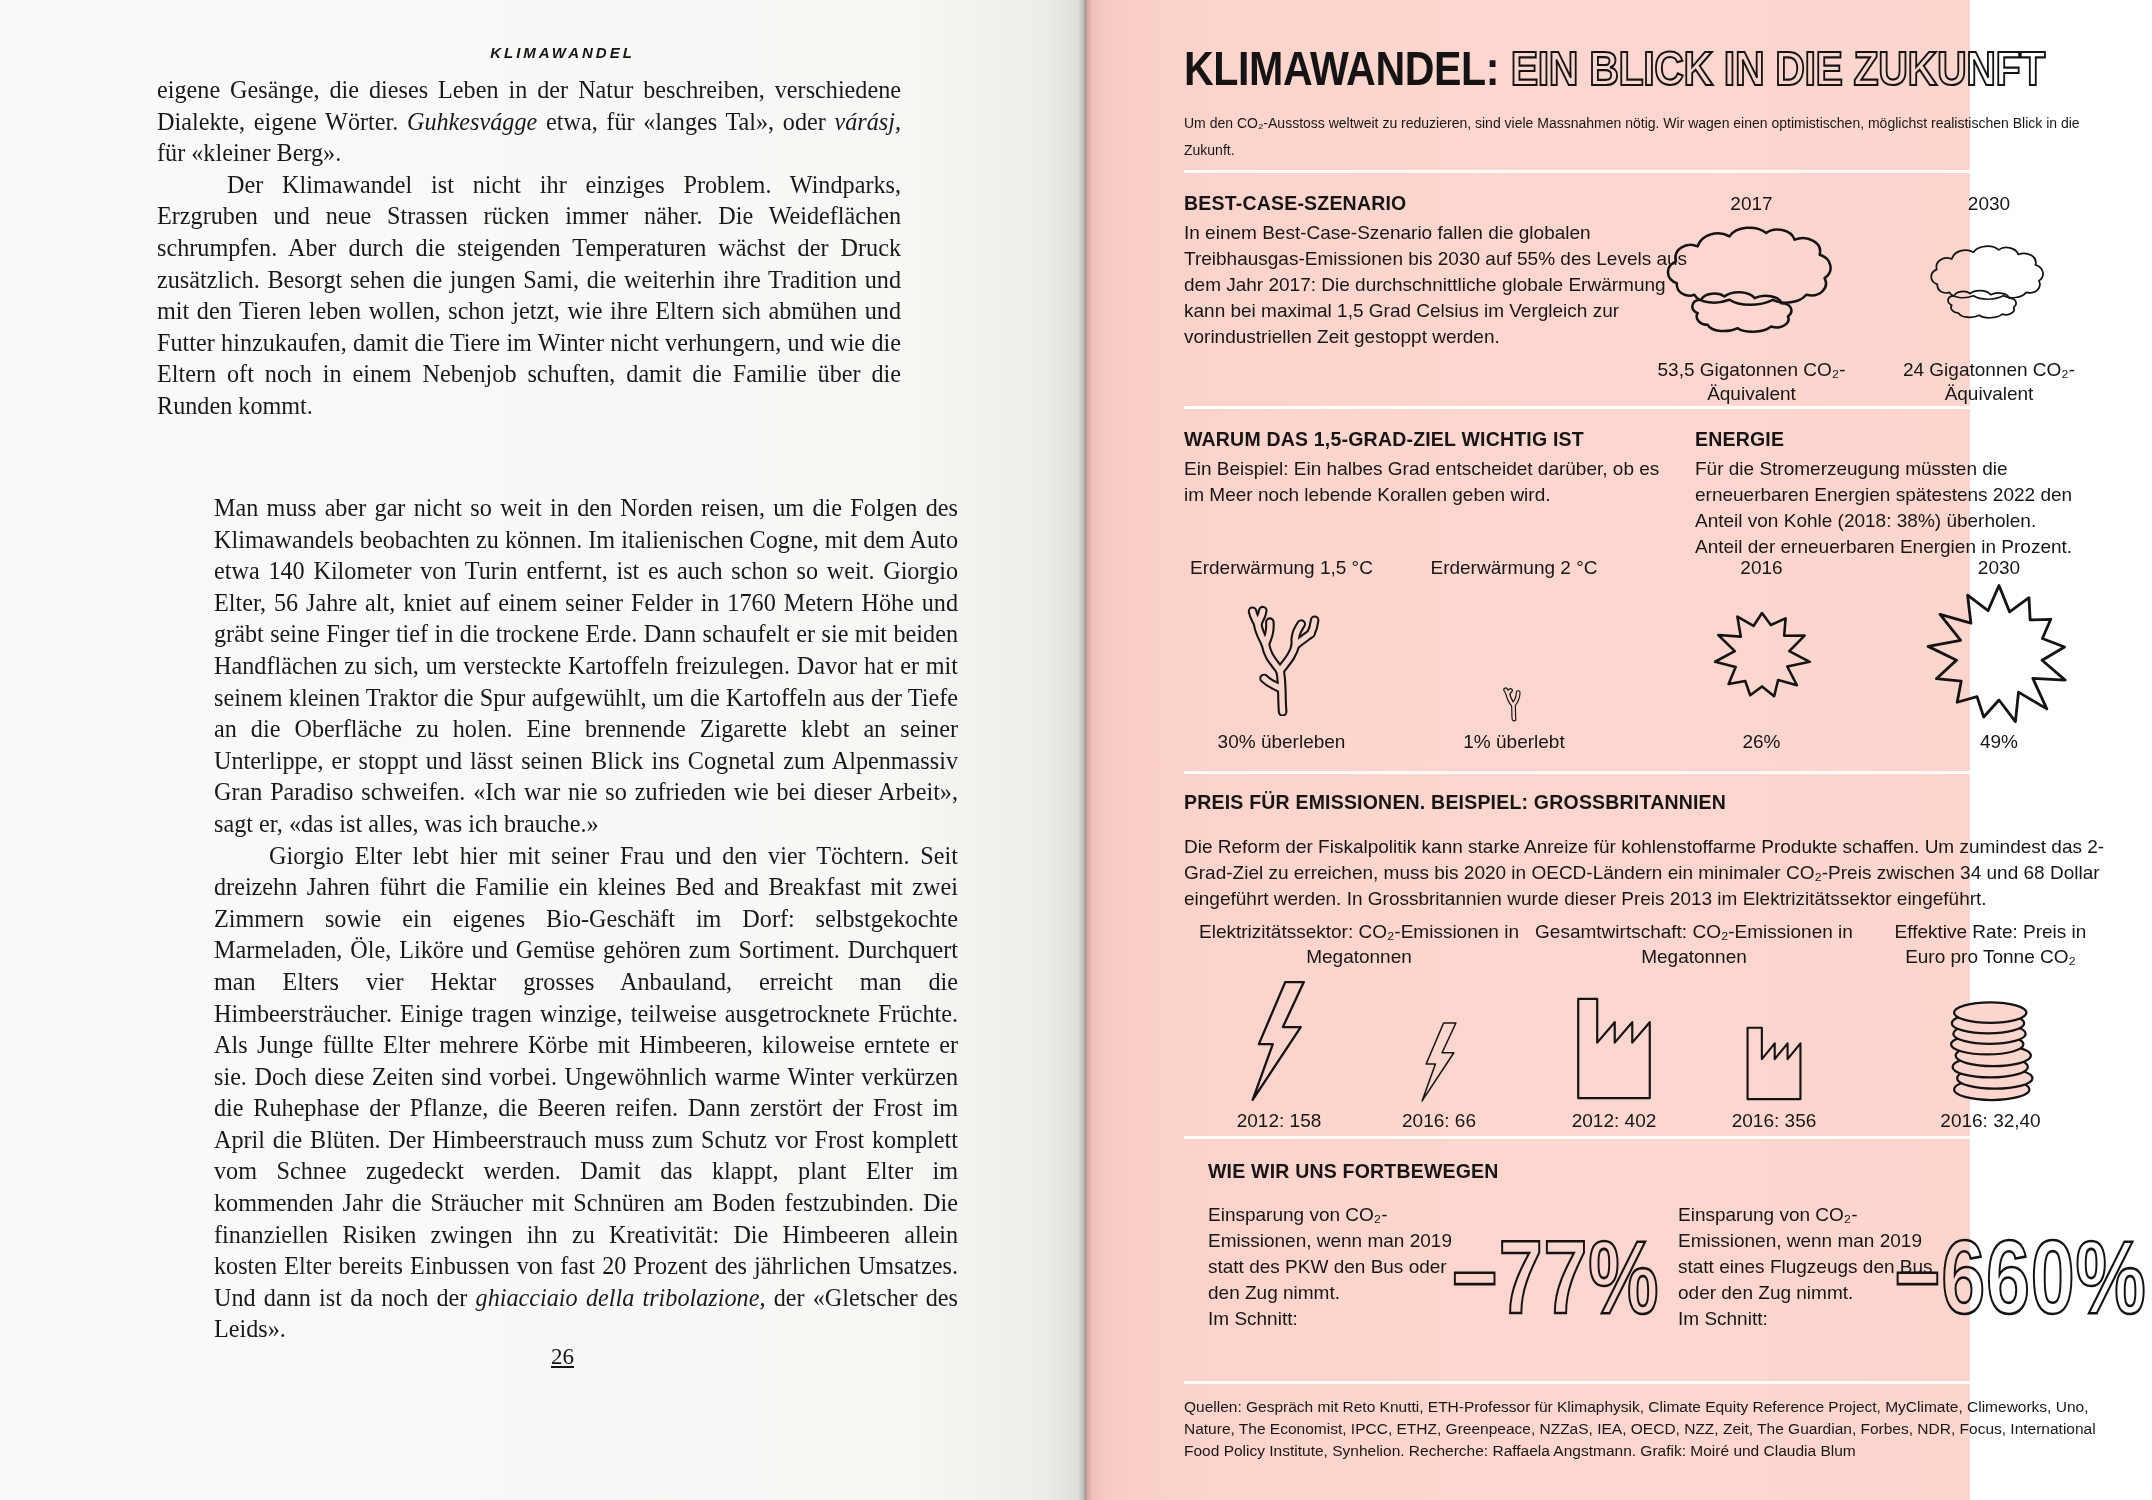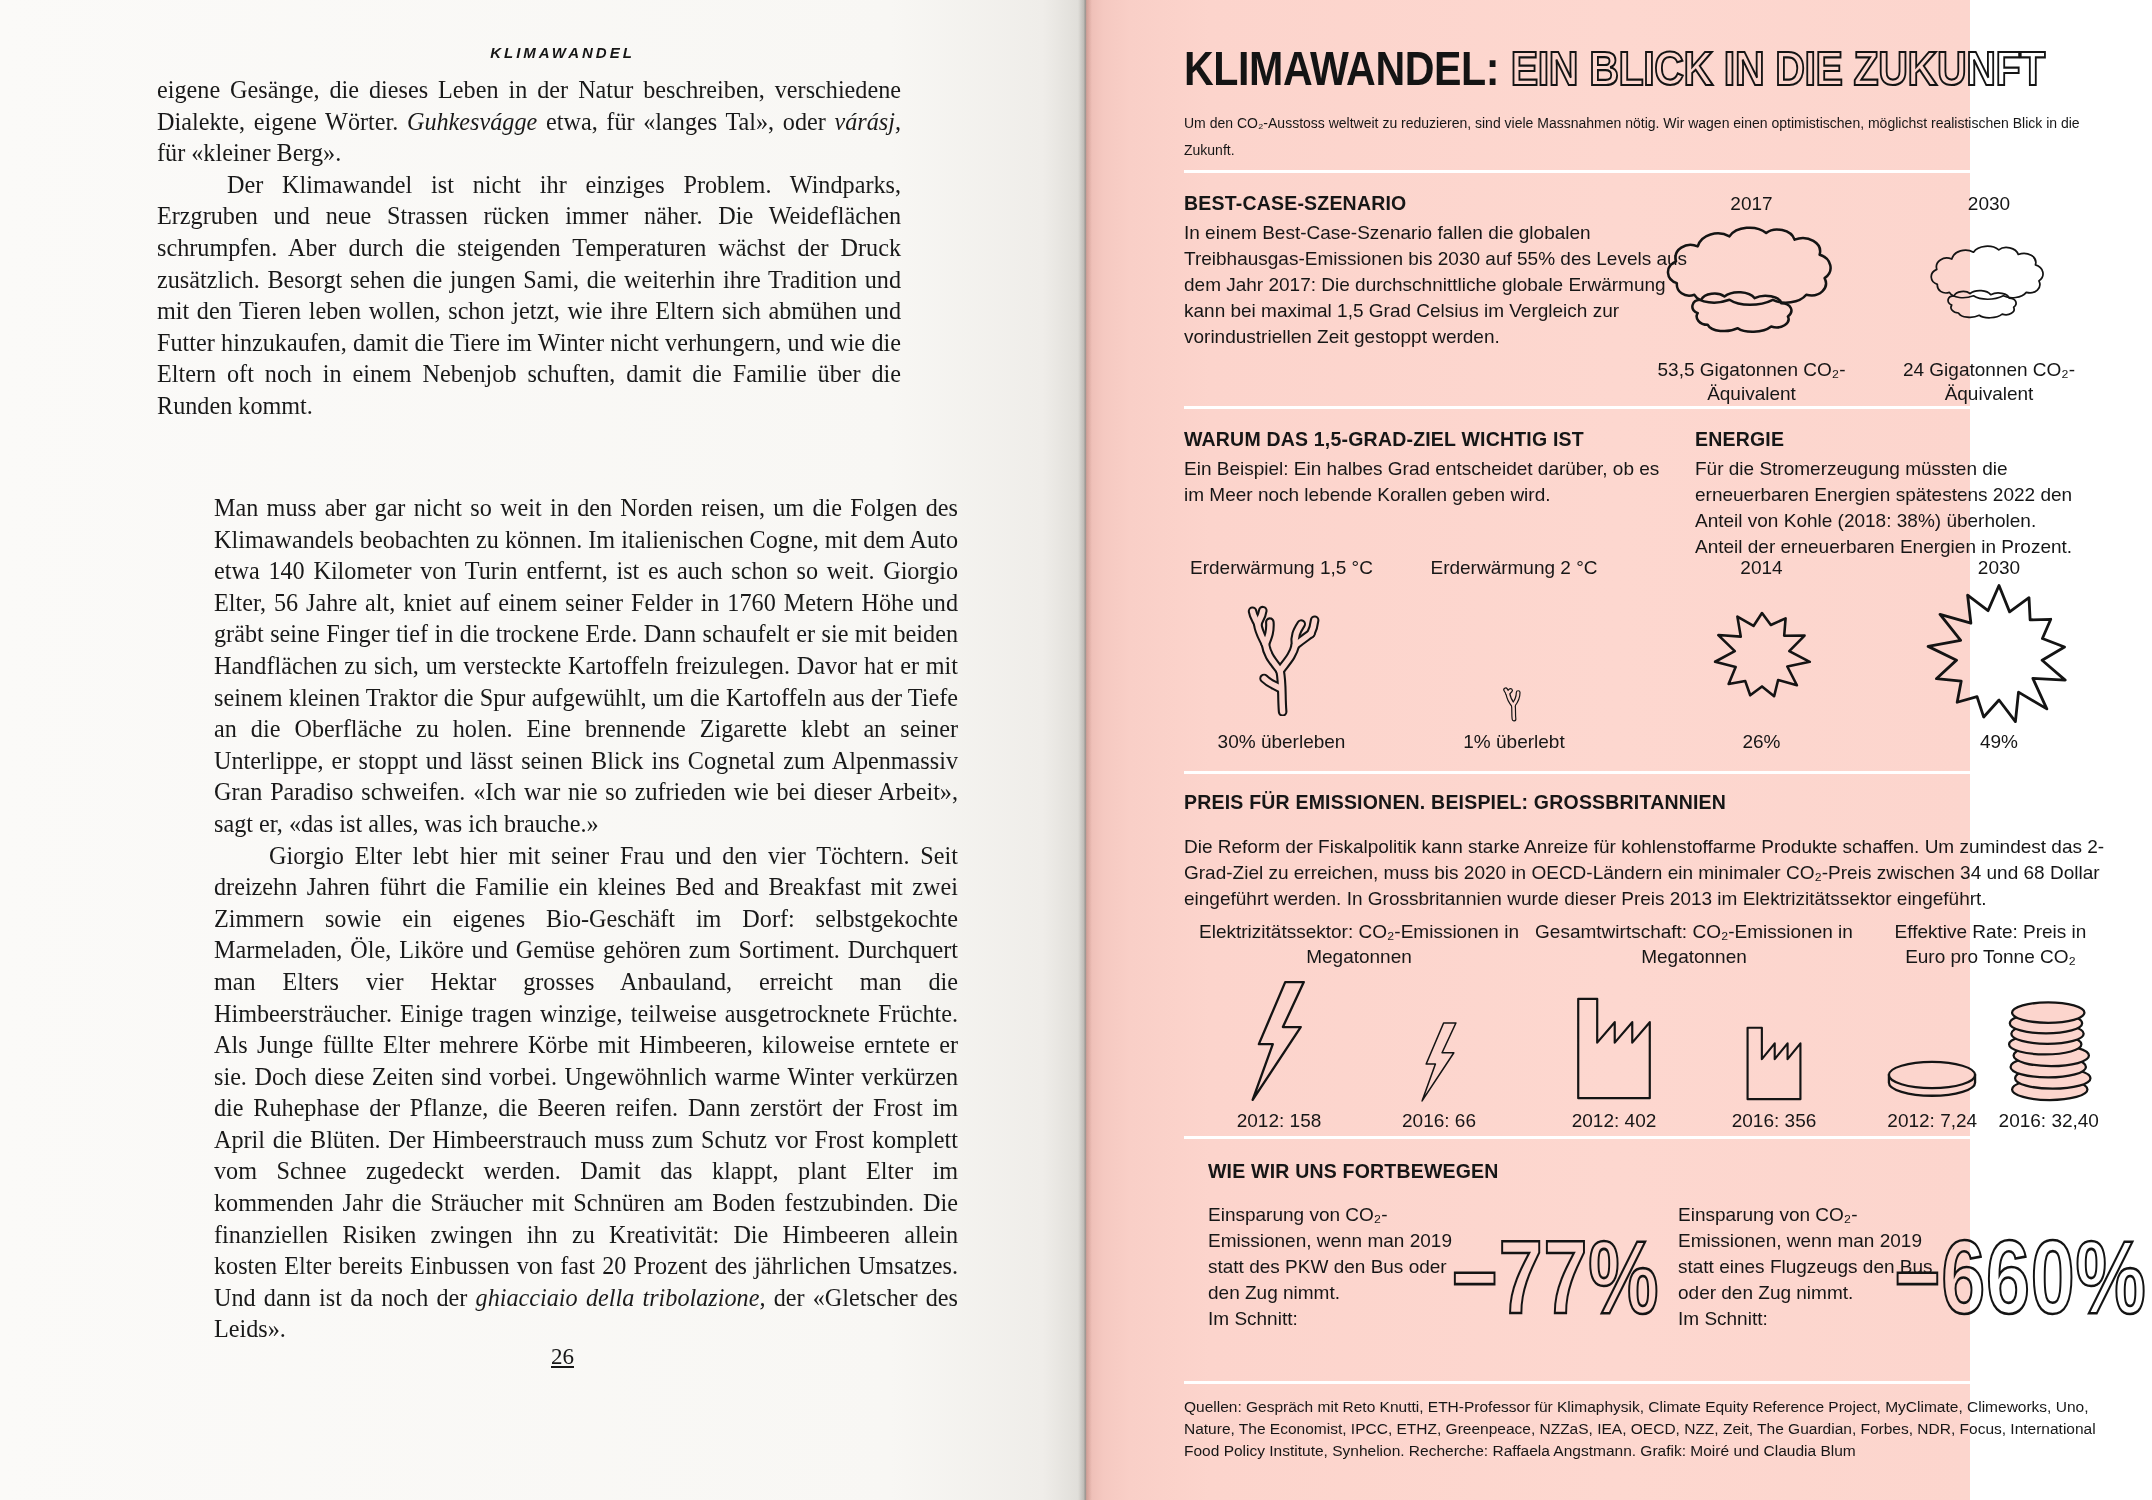--- a/index.html
+++ b/index.html
@@ -222,21 +222,21 @@
                 <path d="M14,9 L18,5"></path>
               </g>
                 </defs>
               <use href="#coralS" class="under"></use>
                 <use href="#coralS" class="over"></use>
             </svg>
           </div>
           <div class="lbl">1% überlebt</div>
         </div>
         <div class="sv-col sv3">
-          <div class="lbl">2014</div>
+          <div class="lbl">2016</div>
           <div class="iconbox">
             <svg class="oline star" width="104" viewBox="0 0 120 120">
                 <polygon points="60.0,11.6 70.2,25.4 87.2,17.7 85.6,37.8 109.1,37.6 91.5,55.5 115.1,67.9 89.2,73.3 100.3,94.9 78.6,88.9 74.0,107.6 60.0,96.3 46.4,106.5 40.7,90.1 21.5,93.4 29.6,73.9 5.9,67.8 28.6,55.5 9.6,37.0 35.5,38.8 31.6,15.7 50.2,26.5"></polygon>
               </svg>
           </div>
           <div class="lbl">26%</div>
         </div>
         <div class="sv-col sv4">
           <div class="lbl">2030</div>
           <div class="iconbox">
@@ -294,29 +294,20 @@
                   </svg>
               </div>
               <div class="lbl">2016: 356</div>
             </div>
           </div>
         </div>
 
         <div class="eg eg3">
           <div class="eg-head">Effektive Rate: Preis in Euro pro Tonne CO₂</div>
           <div class="eg-row">
-            <div class="cell">
-              <div class="iconbox">
-                <svg width="100" viewBox="0 0 130 62">
-                  <path class="coinfill" d="M9,26 V36 C9,45 34,53 65,53 C96,53 121,45 121,36 V26 Z"></path>
-                  <ellipse class="coinfill" cx="65" cy="26" rx="56" ry="17"></ellipse>
-                </svg>
-              </div>
-              <div class="lbl">2012: 7,24</div>
-            </div>
             <div class="cell">
               <div class="iconbox">
                 <svg width="98" viewBox="0 0 130 150">
                   <ellipse class="coinfill" cx="66" cy="132" rx="50" ry="14"></ellipse>
                   <ellipse class="coinfill" cx="70" cy="117" rx="50" ry="14"></ellipse>
                   <ellipse class="coinfill" cx="64" cy="102" rx="50" ry="14"></ellipse>
                   <ellipse class="coinfill" cx="68" cy="87" rx="50" ry="14"></ellipse>
                   <ellipse class="coinfill" cx="60" cy="72" rx="48" ry="13.5"></ellipse>
                   <ellipse class="coinfill" cx="63" cy="58" rx="48" ry="13.5"></ellipse>
                   <ellipse class="coinfill" cx="61" cy="44" rx="48" ry="13.5"></ellipse>

